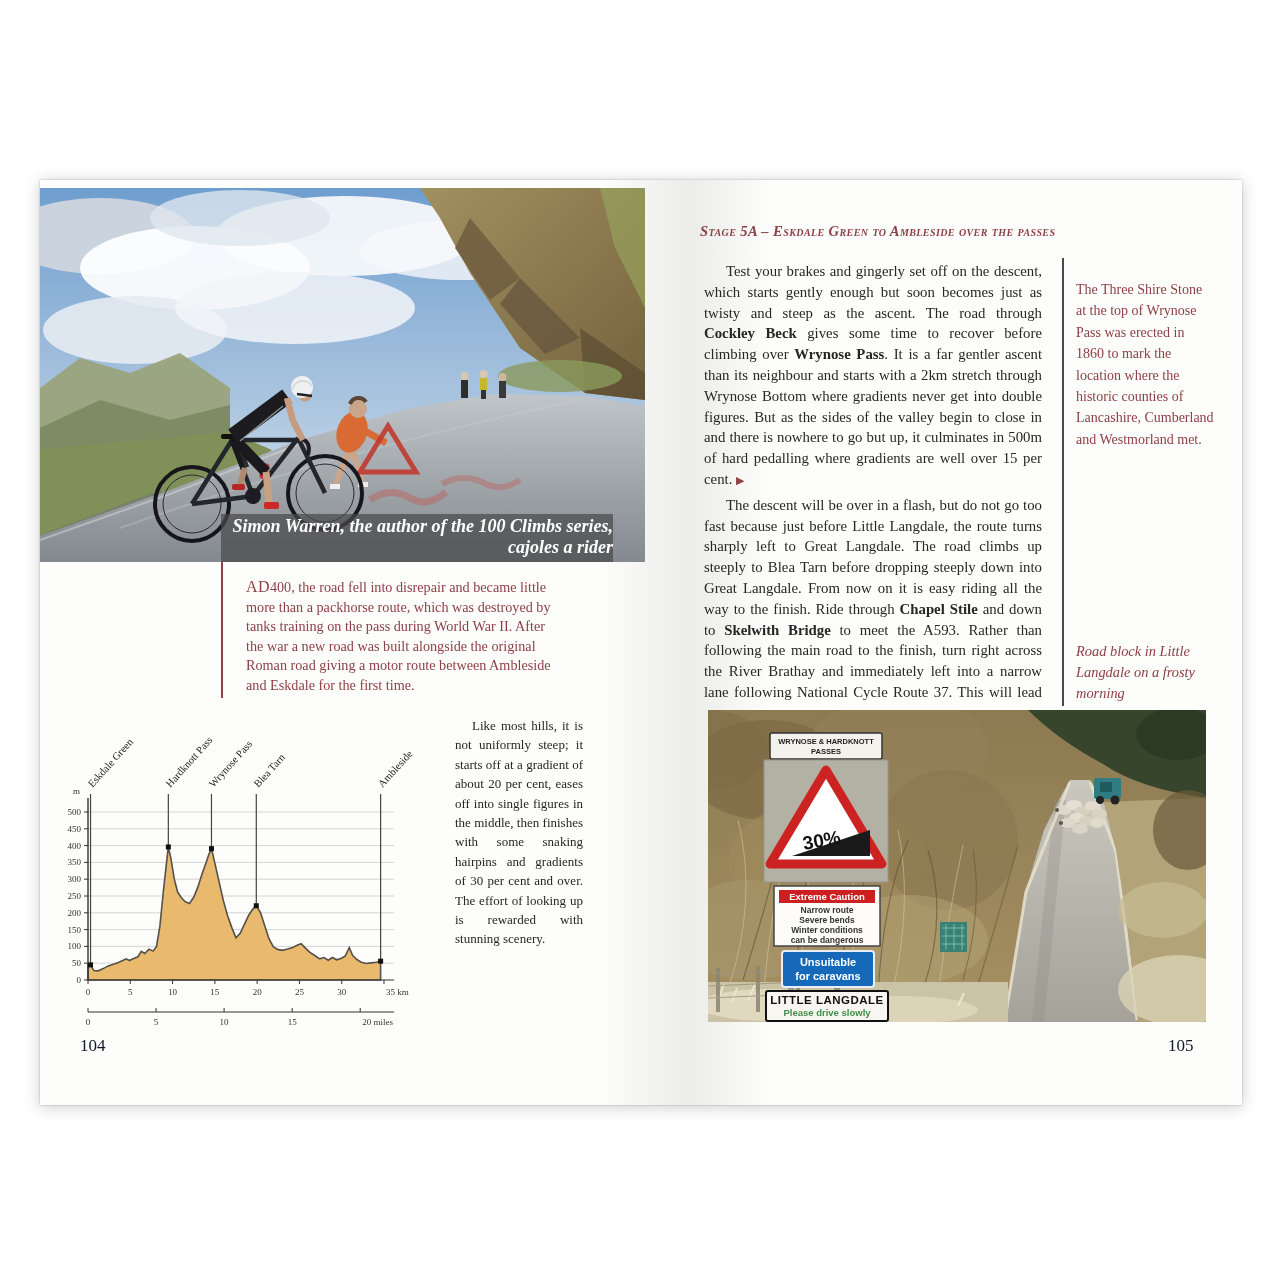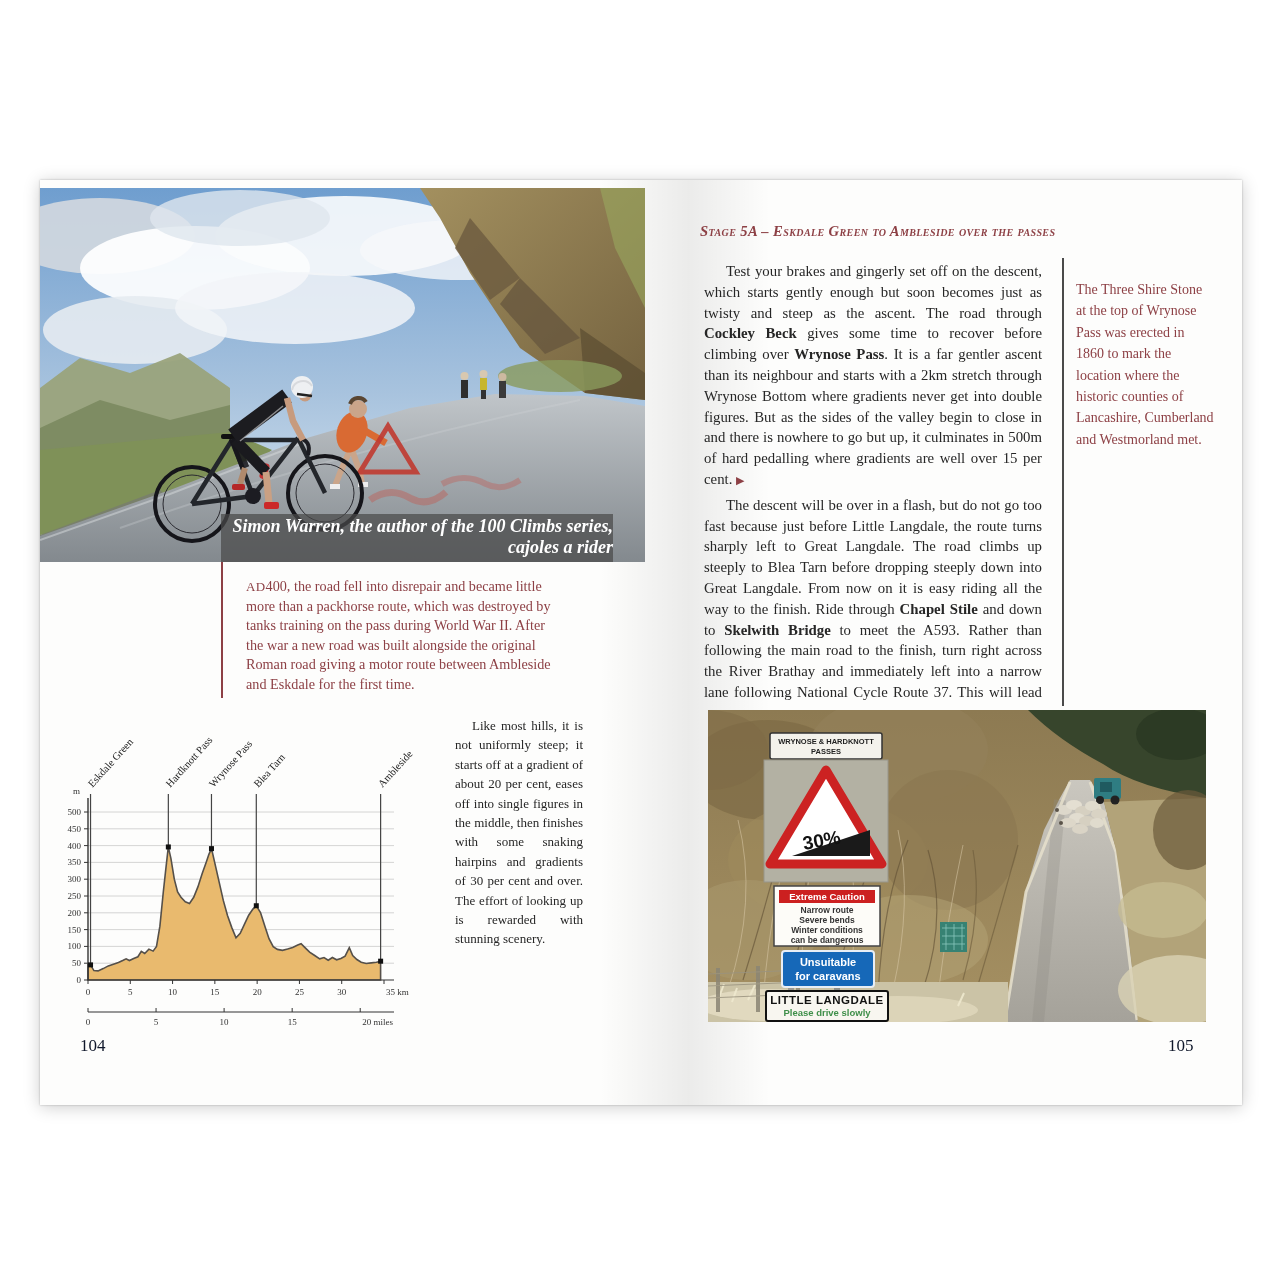--- a/index.html
+++ b/index.html
@@ -10,21 +10,21 @@
           box-shadow:0 2px 16px rgba(0,0,0,.20), 0 0 2px rgba(0,0,0,.25);}
   .spine{left:560px;top:0;width:170px;height:925px;
          background:linear-gradient(90deg,rgba(0,0,0,0) 0%,rgba(0,0,0,.07) 52%,rgba(0,0,0,0) 100%);}
   
   .photo1{left:40px;top:188px;width:605px;height:374px;overflow:hidden;background:#9db7d2;}
   .caption{left:205px;top:514px;width:392px;height:46px;background:rgba(74,74,74,.72);
            color:#fff;font-style:italic;font-weight:bold;font-size:18px;line-height:21px;
            text-align:right;padding-top:2px;margin-left:16px;}
   .red-leader{left:221px;top:562px;width:2px;height:136px;background:var(--accent);}
   .note{left:246px;top:577px;width:314px;font-size:14.2px;line-height:19.6px;color:var(--accent);}
-  .note .sc{font-size:13px;letter-spacing:.4px;margin-top:8px;}
+  .note .sc{font-size:16px;letter-spacing:.4px;margin-top:8px;}
   .chart-wrap{left:54px;top:718px;width:400px;height:320px;}
   .leftcol{left:455px;top:716px;width:128px;height:316px;font-size:13px;line-height:19.4px;
            text-align:justify;text-indent:17px;overflow:hidden;}
   .pagenum{font-size:17px;color:#0f172a;font-family:Liberation Serif, serif;}
   #p104{left:80px;top:1036px;}
   #p105{left:1168px;top:1036px;}
   
   .rp-header{left:700px;top:223px;width:510px;text-align:left;color:var(--accent);
              font-style:italic;font-weight:bold;font-variant:small-caps;font-size:14.6px;letter-spacing:.4px;}
   .rp-main{left:700px;top:257px;width:346px;height:450px;overflow:hidden;
@@ -234,20 +234,21 @@
 
   <div class="abs rp-header">Stage 5A – Eskdale Green to Ambleside over the passes</div>
 
   <div class="abs rp-main">
     <p><span>Test your brakes and gingerly set off on the descent, which starts gently enough but soon becomes just as twisty and steep as the ascent. The road through </span><span style="font-weight: bold;">Cockley Beck</span><span> gives some time to recover before climbing over </span><span style="font-weight: bold;">Wrynose Pass</span><span>. It is a far gentler ascent than its neighbour and starts with a 2km stretch through Wrynose Bottom where gradients never get into double figures. But as the sides of the valley begin to close in and there is nowhere to go but up, it culminates in 500m of hard pedalling where gradients are well over 15 per cent. </span><span class="marker-arrow">▶</span></p>
     <p><span>The descent will be over in a flash, but do not go too fast because just before Little Langdale, the route turns sharply left to Great Langdale. The road climbs up steeply to Blea Tarn before dropping steeply down into Great Langdale. From now on it is easy riding all the way to the finish. Ride through </span><span style="font-weight: bold;">Chapel Stile</span><span> and down to </span><span style="font-weight: bold;">Skelwith Bridge</span><span> to meet the A593. Rather than following the main road to the finish, turn right across the River Brathay and immediately left into a narrow lane following National Cycle Route 37. This will lead you through Skelwith Fold to rejoin the A593 at </span><span style="font-weight: bold;">Clappersgate</span><span>, leaving only a short stretch of main road to ride before the end in </span><span style="font-weight: bold;">Ambleside</span><span>.</span></p>
   </div>
 
   <div class="abs divider"></div>
   <div class="abs side1">The Three Shire Stone at the top of Wrynose Pass was erected in 1860 to mark the location where the historic counties of Lancashire, Cumberland and Westmorland met.</div>
+  <div class="abs side2">Road block in Little Langdale on a frosty morning</div>
 
   <div class="abs photo2">
     <svg width="498" height="312" viewBox="0 0 498 312">
       <defs>
         <linearGradient id="laneg" x1="0" y1="0" x2="0" y2="1">
           <stop offset="0" stop-color="#cac7bf"></stop>
             <stop offset="1" stop-color="#a5a29a"></stop>
         </linearGradient>
         <linearGradient id="bushg" x1="0" y1="0" x2="0" y2="1">
           <stop offset="0" stop-color="#8d7a52"></stop>

